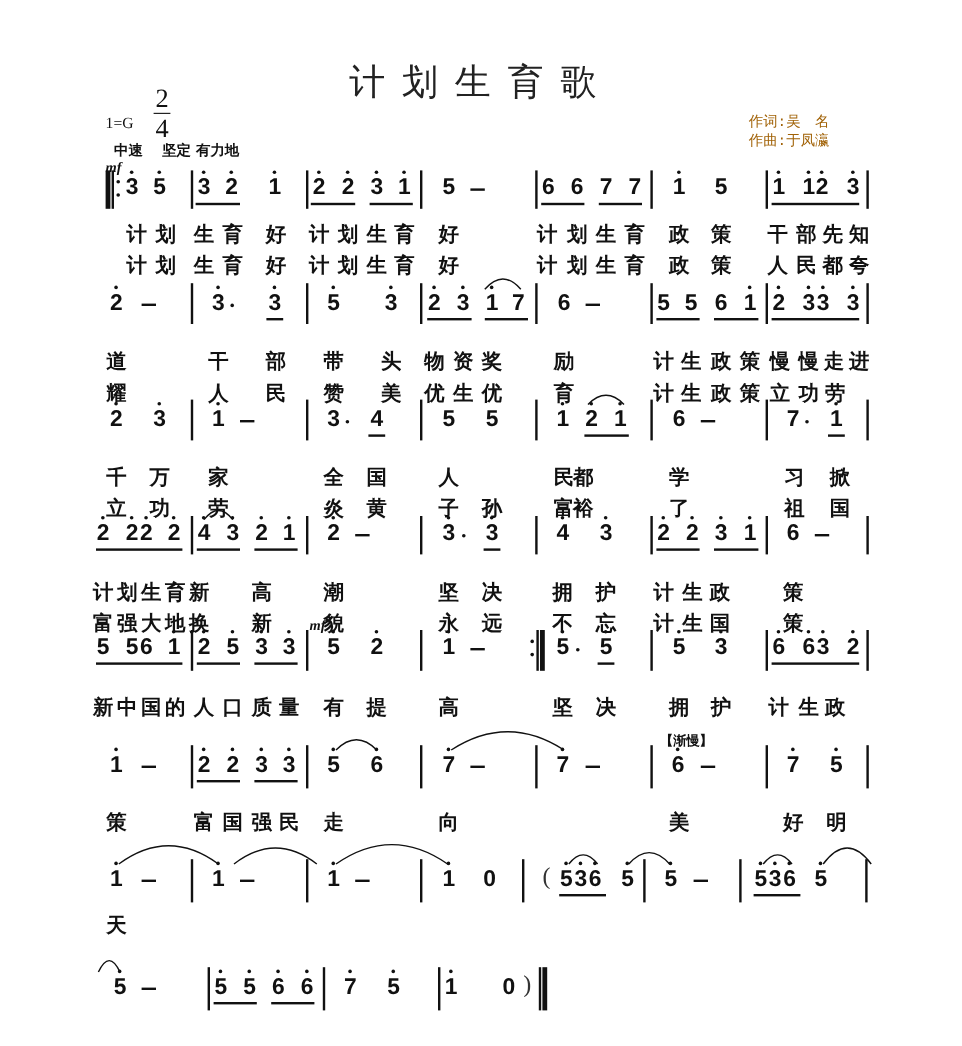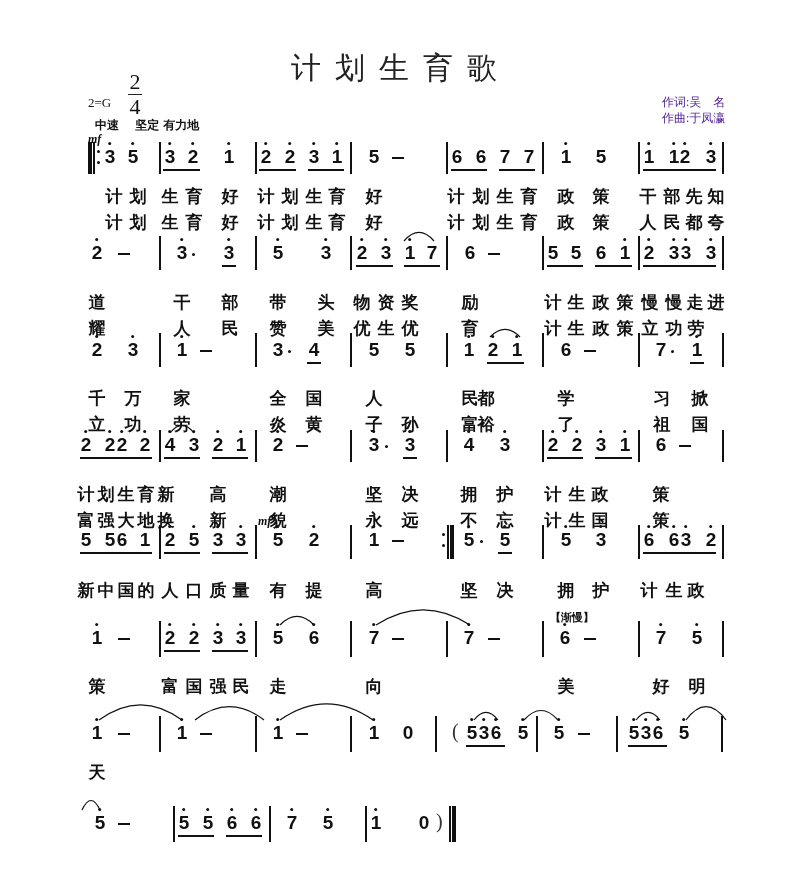--- a/index.html
+++ b/index.html
@@ -3,40 +3,40 @@
 <meta charset="utf-8">
 <style>
   html, body { margin:0; padding:0; background:#ffffff; }
   body { width:802px; height:872px; position:relative; overflow:hidden; font-family:"Liberation Sans", "DejaVu Sans", sans-serif; color:#111; }
   .abs { position:absolute; }
   .title { left:0; width:802px; top:48px; text-align:center; font-size:30px; letter-spacing:14px; font-family:"DejaVu Sans", sans-serif; color:#222; }
   .key { left:88px; top:95px; font-size:13px; font-family:"Liberation Serif", serif; }
   .ts { left:127px; top:70px; width:16px; text-align:center; font-family:"Liberation Serif", serif; font-size:22px; line-height:24px; }
   .ts .line { display:block; height:1px; background:#222; margin:0 1px; }
   .tempo { left:95px; top:117px; font-size:12px; font-weight:bold; font-family:"DejaVu Sans", sans-serif; }
-  .credits { left:624px; top:94px; font-size:12px; line-height:16px; font-family:Liberation Serif, serif; color:#4c1d95;margin-left:38px; }
+  .credits { left:624px; top:94px; font-size:12px; line-height:16px; font-family:Liberation Mono, monospace; color:#a16207; }
   .mark { font-family:"Liberation Serif", serif; font-style:italic; font-weight:bold; font-size:12px; }
   .note { position:absolute; font-size:19px; font-weight:bold; font-family:"Liberation Sans", sans-serif; transform:translateX(-50%); line-height:22px; }
   .note .hd { position:absolute; left:50%; top:-4px; width:3px; height:3px; background:#111; border-radius:50%; transform:translateX(-50%); }
   .dash { position:absolute; width:12px; height:1.5px; background:#111; }
   .bar { position:absolute; width:1.5px; background:#111; }
   .bar.thick { width:4px; }
   .ul { position:absolute; height:1.5px; background:#111; }
   .ly { position:absolute; font-size:17px; font-weight:bold; font-family:"DejaVu Sans", sans-serif; transform:translateX(-50%); white-space:nowrap; line-height:20px; }
   .rep { position:absolute; width:3px; height:3px; background:#111; border-radius:50%; }
   .aug { position:absolute; width:3px; height:3px; background:#111; border-radius:50%; }
   svg.slur { position:absolute; overflow:visible; }
   .paren { position:absolute; font-size:20px; font-family:"Liberation Serif", serif; color:#333; }
   .anno { position:absolute; font-size:11px; font-weight:bold; font-family:"DejaVu Sans", sans-serif; }
 </style>
 </head>
 <body>
 
 <div class="abs title">计划生育歌</div>
-<div class="abs key">2=G</div>
+<div class="abs key">1=G</div>
 <div class="abs ts">
   <span>2</span>
   <span class="line"></span>
   <span>4</span>
 </div>
 <div class="abs tempo">中速　 坚定  有力地</div>
 <div class="abs credits">
   <div>作词:吴　名</div>
   <div>作曲:于凤瀛</div>
 </div>

